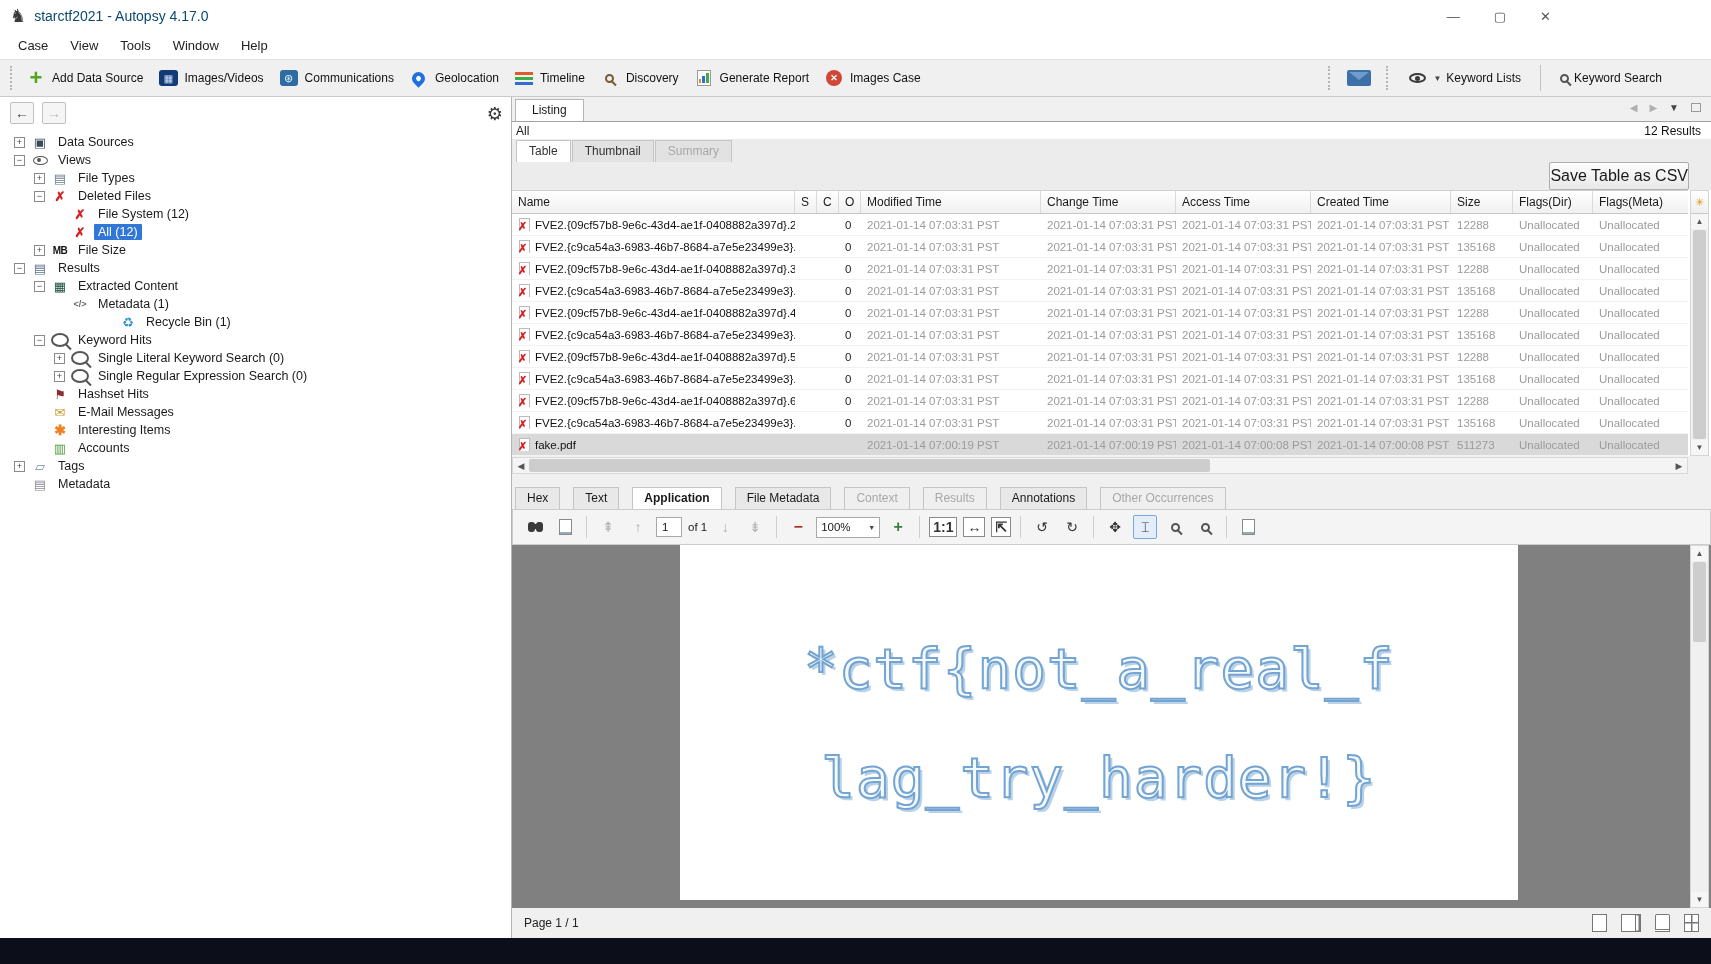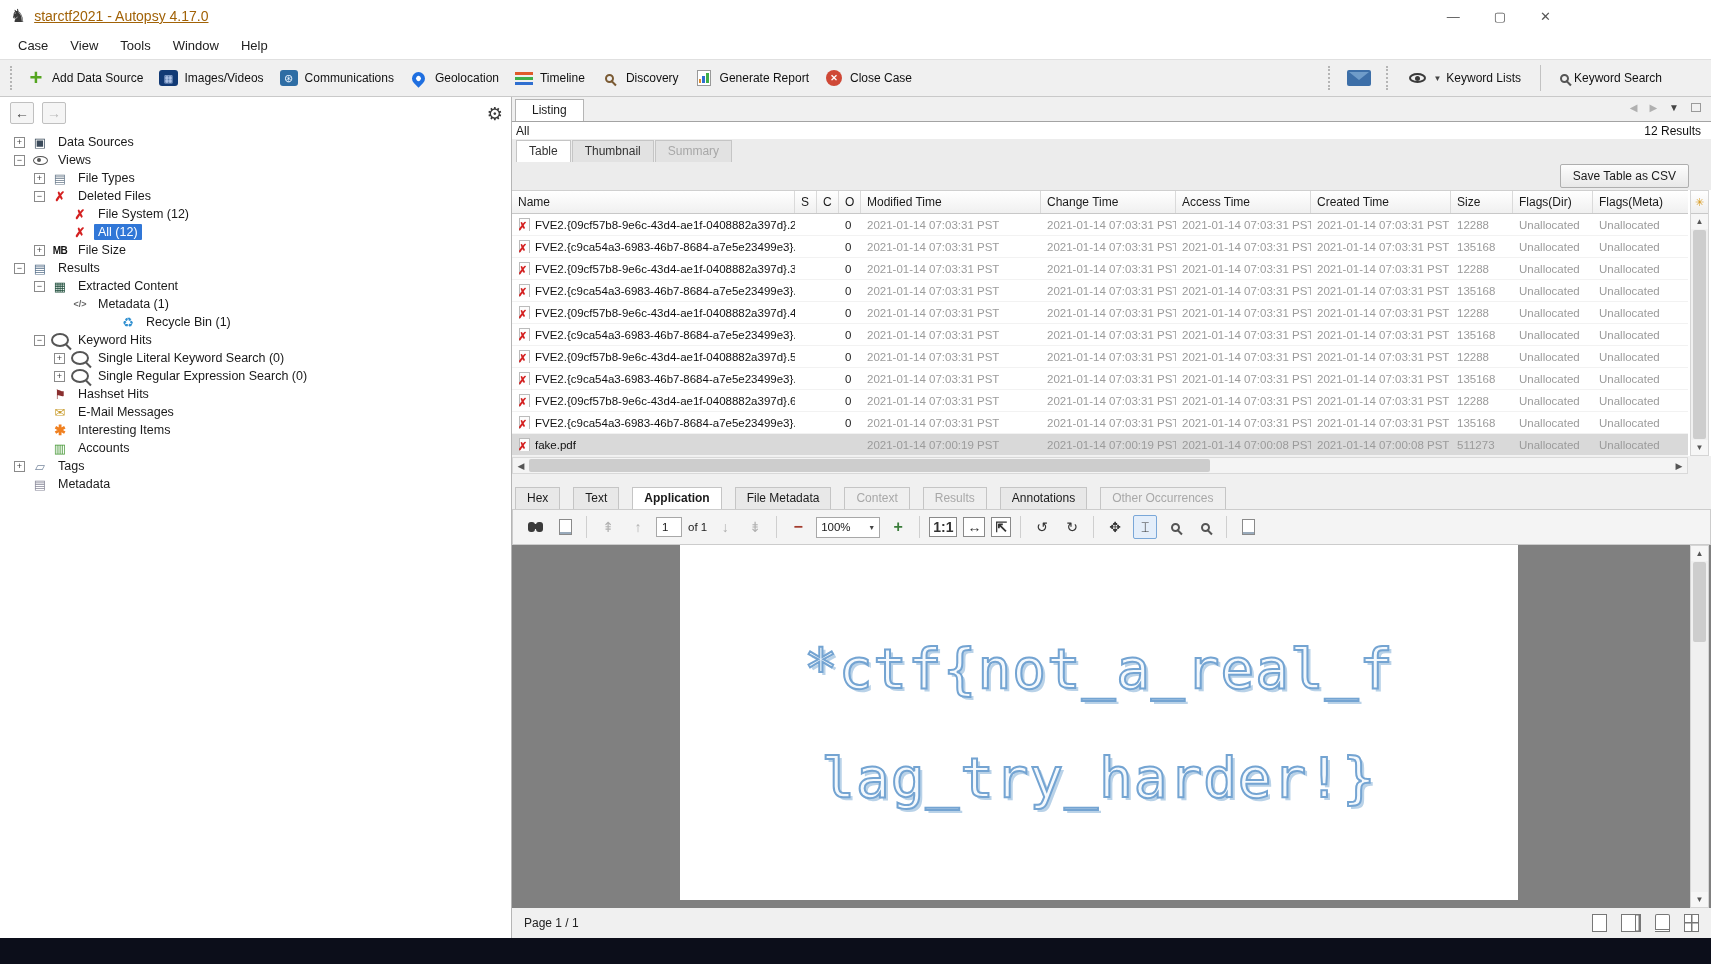--- a/index.html
+++ b/index.html
@@ -5,21 +5,21 @@
   * { margin:0; padding:0; box-sizing:border-box; }
   body { background:#222; }
   .app {
     width:1711px; height:964px; position:relative; background:#fff;
     font-family:"Liberation Sans", sans-serif; color:#1a1a1a; overflow:hidden;
     display:flex; flex-direction:column; font-size:12px;
   }
   
   .titlebar { height:32px; background:#fff; display:flex; align-items:center; padding:0 10px; flex:0 0 auto; }
   .logo { font-size:18px; color:#3a3a3a; margin-right:8px; line-height:1; }
-  .title-text { font-size:14px; color:#a16207;text-decoration:underline; }
+  .title-text { font-size:14px; color:#0c4a6e; }
   .win-controls { position:absolute; right:160px; top:0; height:32px; display:flex; align-items:center; gap:34px; color:#555; font-size:13px; }
   .win-controls span { cursor:default; }
   
   .menubar { height:28px; display:flex; align-items:center; padding-left:8px; gap:2px; border-bottom:1px solid #e0e0e0; flex:0 0 auto; }
   .menu-item { padding:4px 10px; font-size:13px; color:#222; }
   
   .toolbar { height:37px; background:#f0f0f0; border-bottom:1px solid #c9c9c9; display:flex; align-items:center; padding:0 6px; flex:0 0 auto; position:relative; }
   .tb-handle { width:4px; height:24px; border-left:2px dotted #b5b5b5; margin:0 4px; }
   .tb-btn { display:flex; align-items:center; gap:5px; padding:3px 7px; border-radius:3px; font-size:12px; color:#111; white-space:nowrap; }
   .tb-right { position:absolute; right:8px; display:flex; align-items:center; gap:8px; }
@@ -80,21 +80,21 @@
   .tab-row-icons { position:absolute; right:10px; top:5px; display:flex; gap:12px; align-items:center; font-size:10px; color:#b0b0b0; }
   .tab-row-icons .dk { color:#444; }
   .tab-row-icons .bx { width:10px; height:9px; border:1px solid #9a9a9a; }
   .crumb-row { height:18px; background:#fff; border-top:1px solid #a3a3a3; display:flex; align-items:center; justify-content:space-between; padding:0 10px 0 4px; flex:0 0 auto; }
   .crumb { font-size:12px; } .results-count { font-size:12px; color:#111; }
   .viewtabs-row { height:23px; background:#ececec; display:flex; align-items:flex-end; padding-left:4px; gap:1px; flex:0 0 auto; }
   .vtab { padding:3px 12px 4px; font-size:12px; background:#e2e2e2; border:1px solid #c5c5c5; border-bottom:none; color:#333; }
   .vtab.active { background:#fff; }
   .vtab.disabled { color:#a8a8a8; }
   .csv-row { height:28px; background:#ececec; display:flex; justify-content:flex-end; align-items:center; padding-right:22px; flex:0 0 auto; }
-  .csv-btn { border:1px solid #aeaeae; background:linear-gradient(#fdfdfd,#e8e8e8); padding:4px 12px; font-size:12px; border-radius:2px;text-align:center; }
+  .csv-btn { border:1px solid #aeaeae; background:linear-gradient(#fdfdfd,#e8e8e8); padding:4px 0; font-size:16px; border-radius:2px;text-align:center; }
   
   .table-wrap { position:relative; padding-right:23px; background:#fff; flex:0 0 auto; }
   .thead { display:flex; height:24px; background:linear-gradient(#ffffff,#f0f0f0); border-top:1px solid #cfcfcf; border-bottom:1px solid #c8c8c8; }
   .th { padding:4px 6px; font-size:12px; border-right:1px solid #dadada; overflow:hidden; white-space:nowrap; }
   .trow { display:flex; height:22px; align-items:center; border-bottom:1px solid #f2f2f2; background:#fff; }
   .trow.selected { background:#d9d9d9; }
   .td { padding:0 6px; font-size:11.5px; color:#9b9b9b; overflow:hidden; white-space:nowrap; }
   .td.name { color:#111; display:flex; align-items:center; gap:5px; }
   .td.num { color:#222; }
   .c-name{width:283px;} .c-s{width:22px;} .c-c{width:22px;} .c-o{width:22px;}
@@ -225,21 +225,21 @@
               <b></b>
             </span>
           </span>
           <span>Generate Report</span>
         </div>
 
         <div class="tb-btn">
           <span class="ico close-case-icon">
             <span class="i-close">✕</span>
           </span>
-          <span>Close Case</span>
+          <span>Images Case</span>
         </div>
       </div>
     <div class="tb-right">
       <span class="tb-handle"></span>
       <span class="ico" style="width:30px;">
           <span class="i-mail"></span>
         </span>
       <span class="tb-handle"></span>
       <div class="tb-btn">
         <span class="i-eye"></span>

